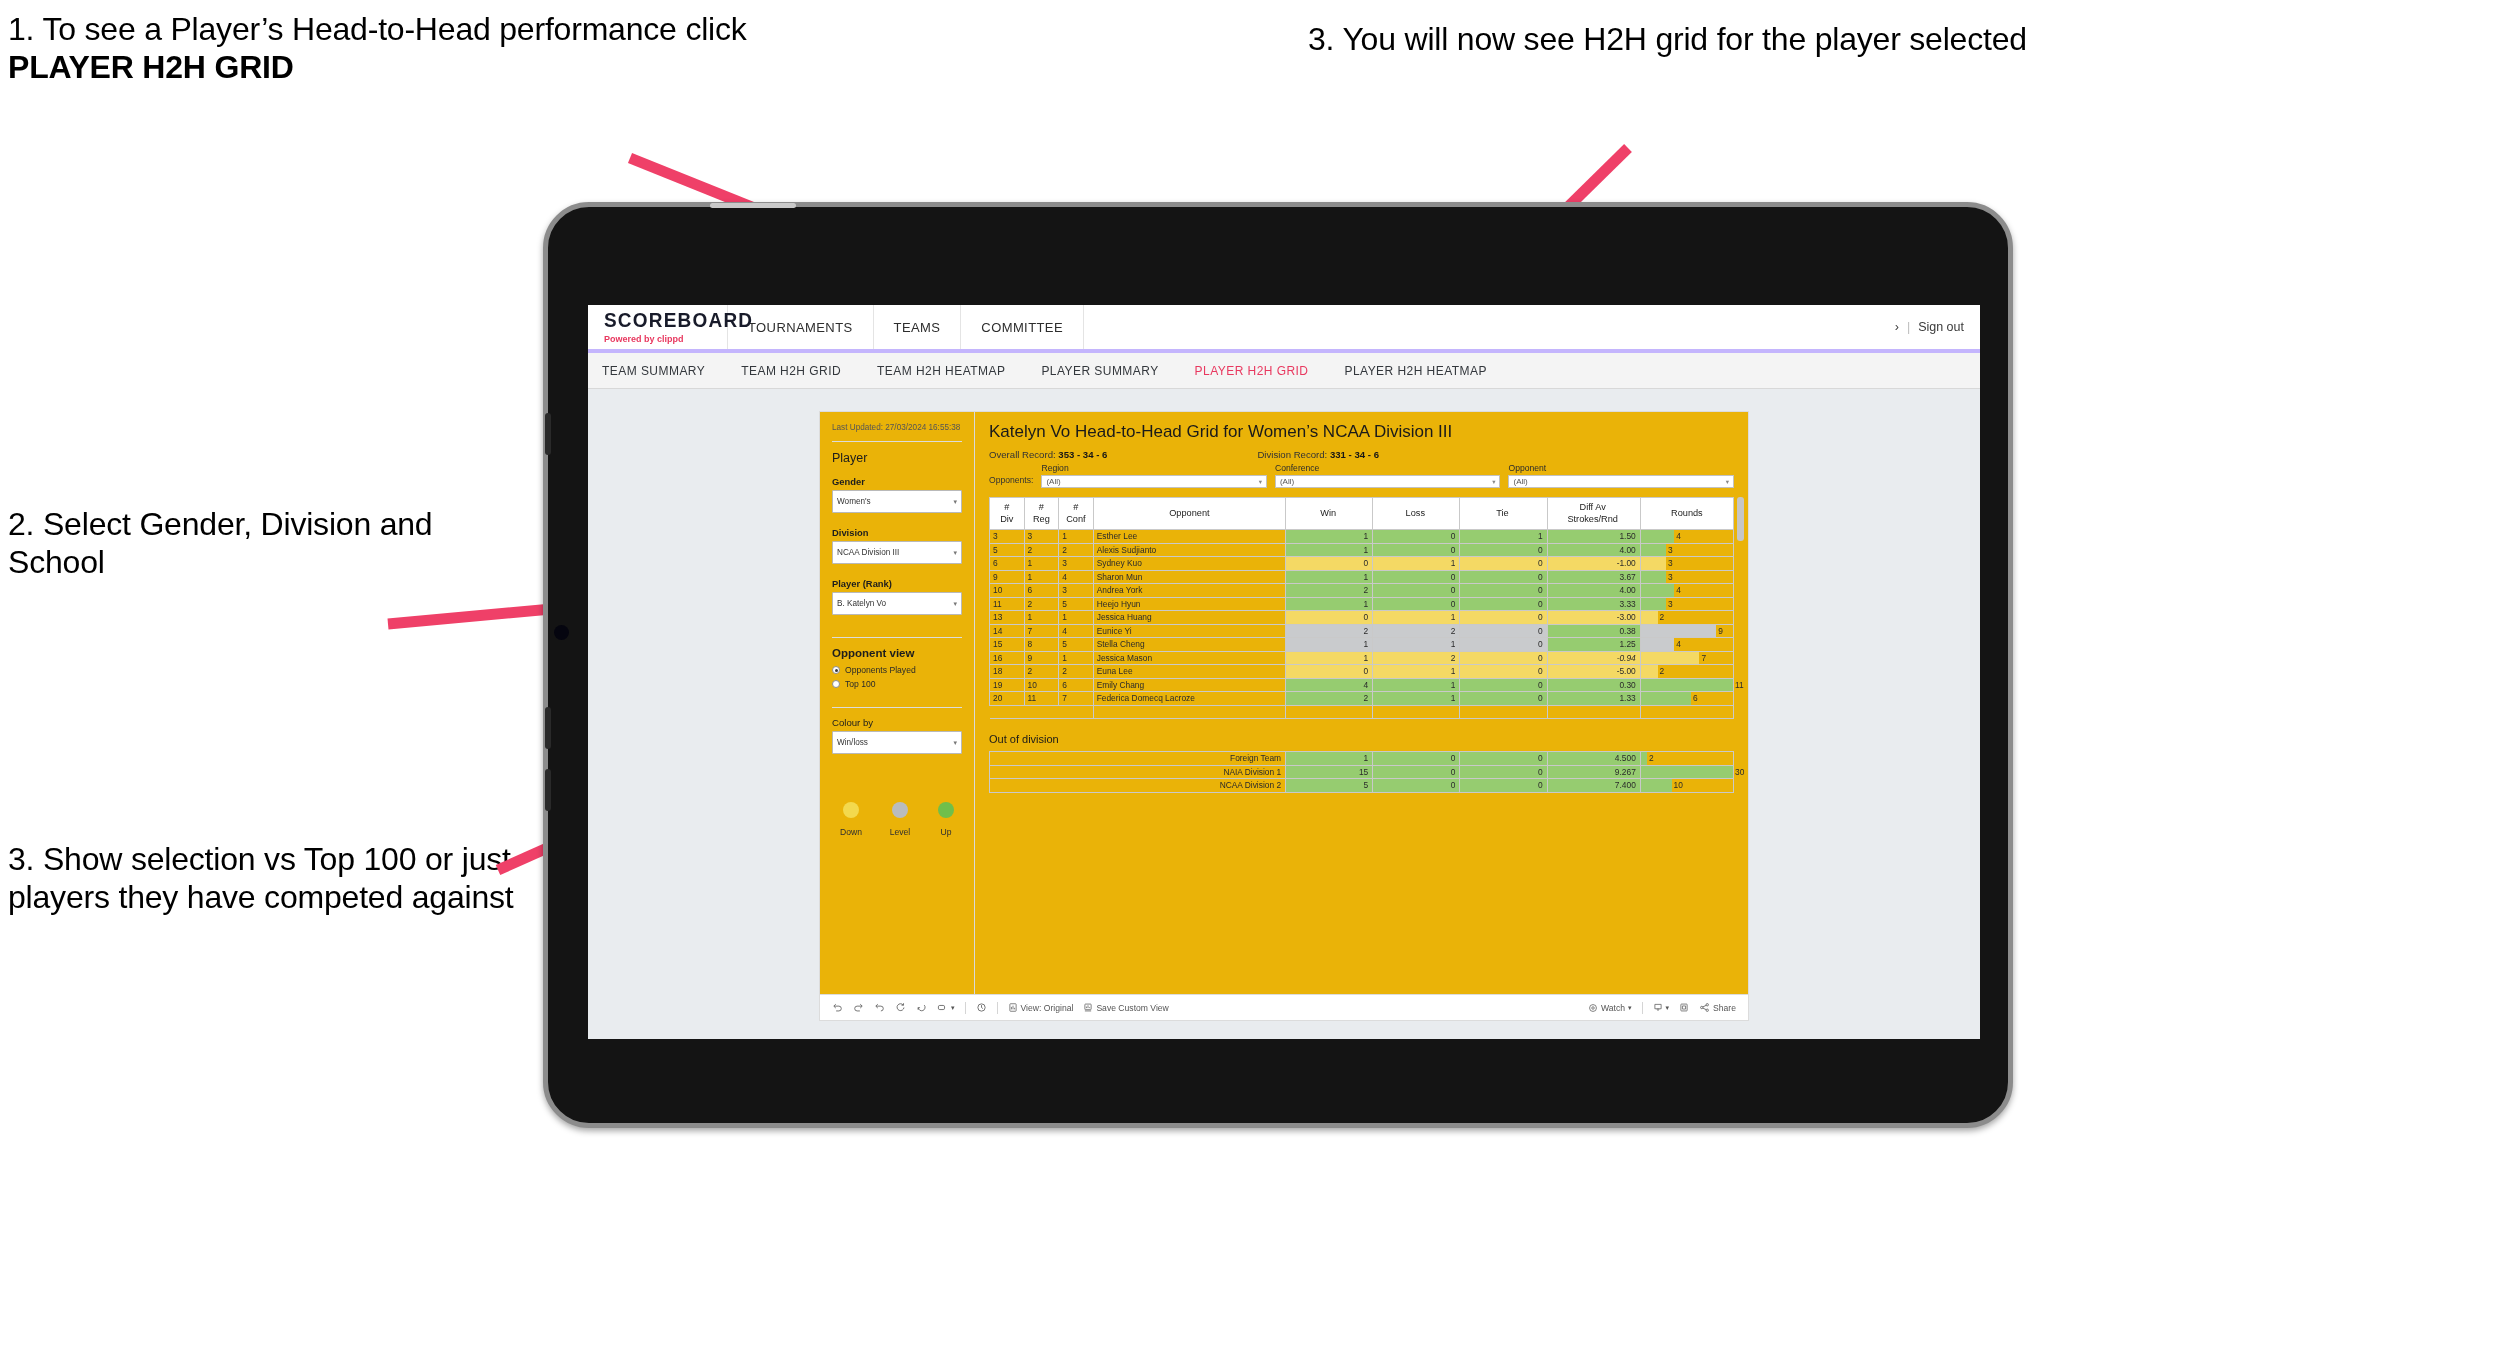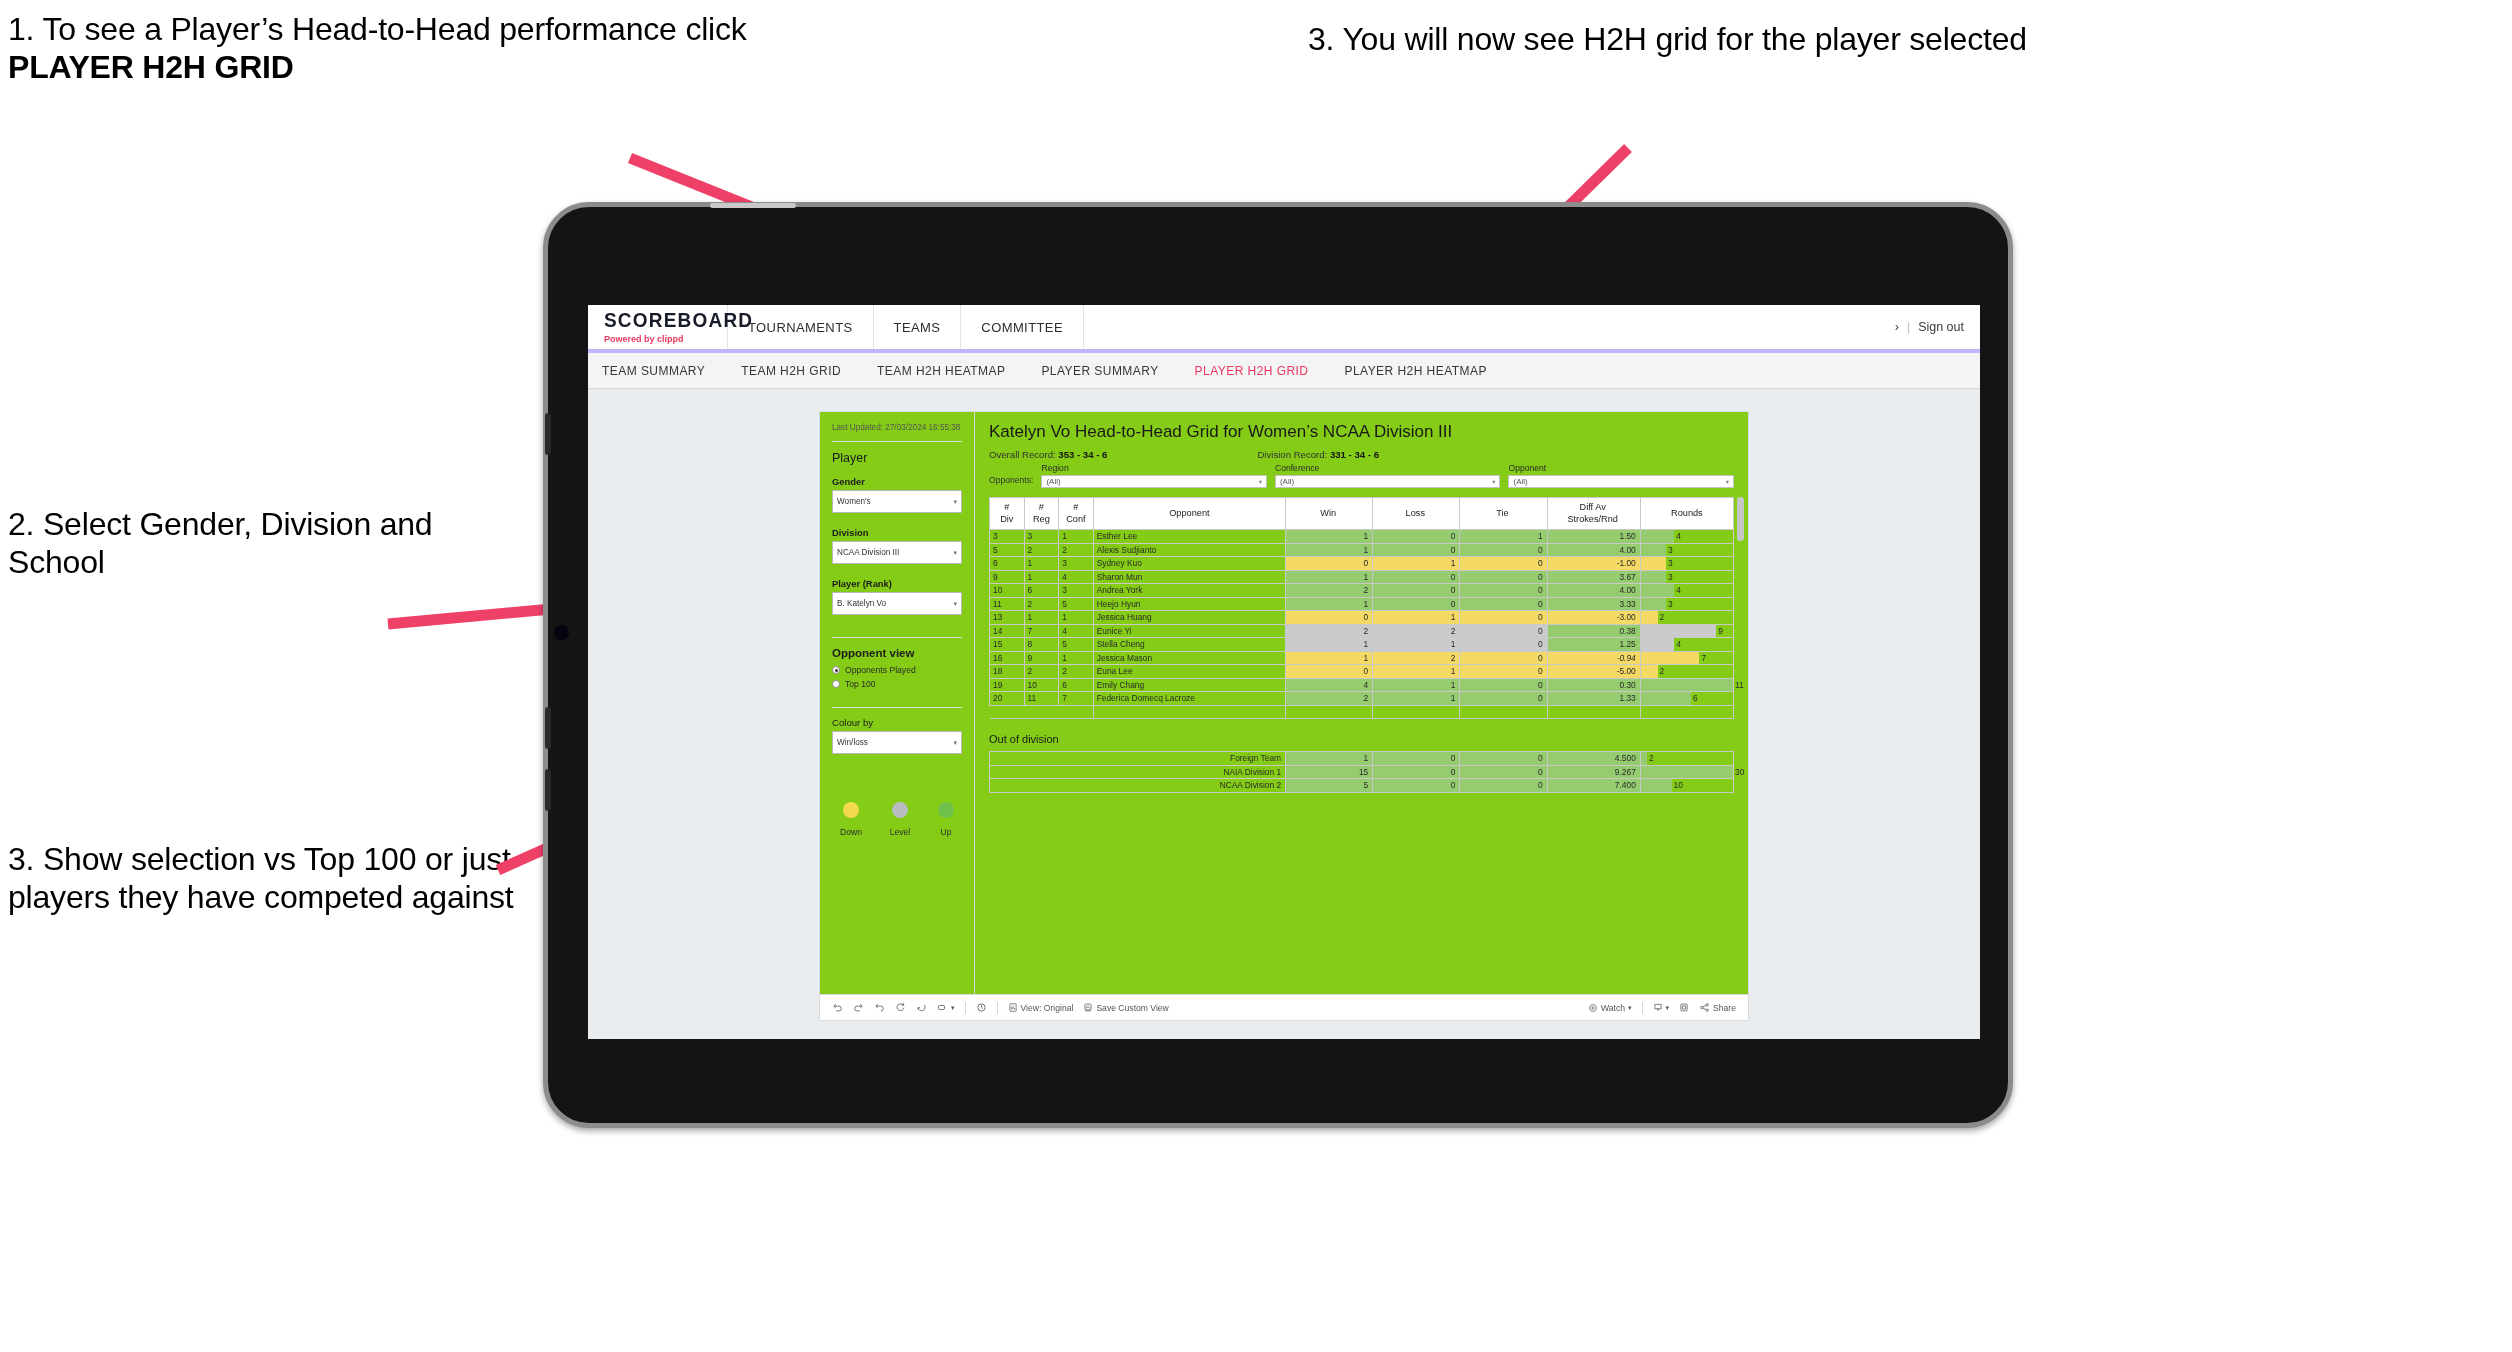--- a/index.html
+++ b/index.html
@@ -79,21 +79,21 @@
     height: 36px; background:#f4f4f4; border-bottom:1px solid #d8d8d8;
     display:flex; align-items:center; padding-left: 14px; gap: 36px;
   }
   .tab { font-size: 12px; letter-spacing:.45px; color:#33373c; white-space:nowrap; }
   .tab.active { color:#e8385f; }
 
   
   #workspace { height: 650px; background:#e9ecef; padding: 22px 0 0 0;
                display:flex; justify-content:center; }
   #viz {
-    width: 930px; height: 610px; background:#84cc16;
+    width: 930px; height: 610px; background:#eab308;
     border: 1px solid #dcdcdc; display:flex; flex-direction:column;
   }
   #viz-body { flex:1; display:flex; min-height:0; }
 
   
   #panel { width: 155px; border-right:1px solid #d9d9d9; padding: 10px 12px 0 12px;
            display:flex; flex-direction:column; }
   .updated { font-size: 8.2px; color:#555; line-height:1.35; }
   .pdiv { border-top:1px solid #dcdcdc; margin: 8px 0 9px 0; }
   .p-title { font-size: 12.5px; color:#1d1d1d; font-weight:400; margin-bottom: 11px; }

